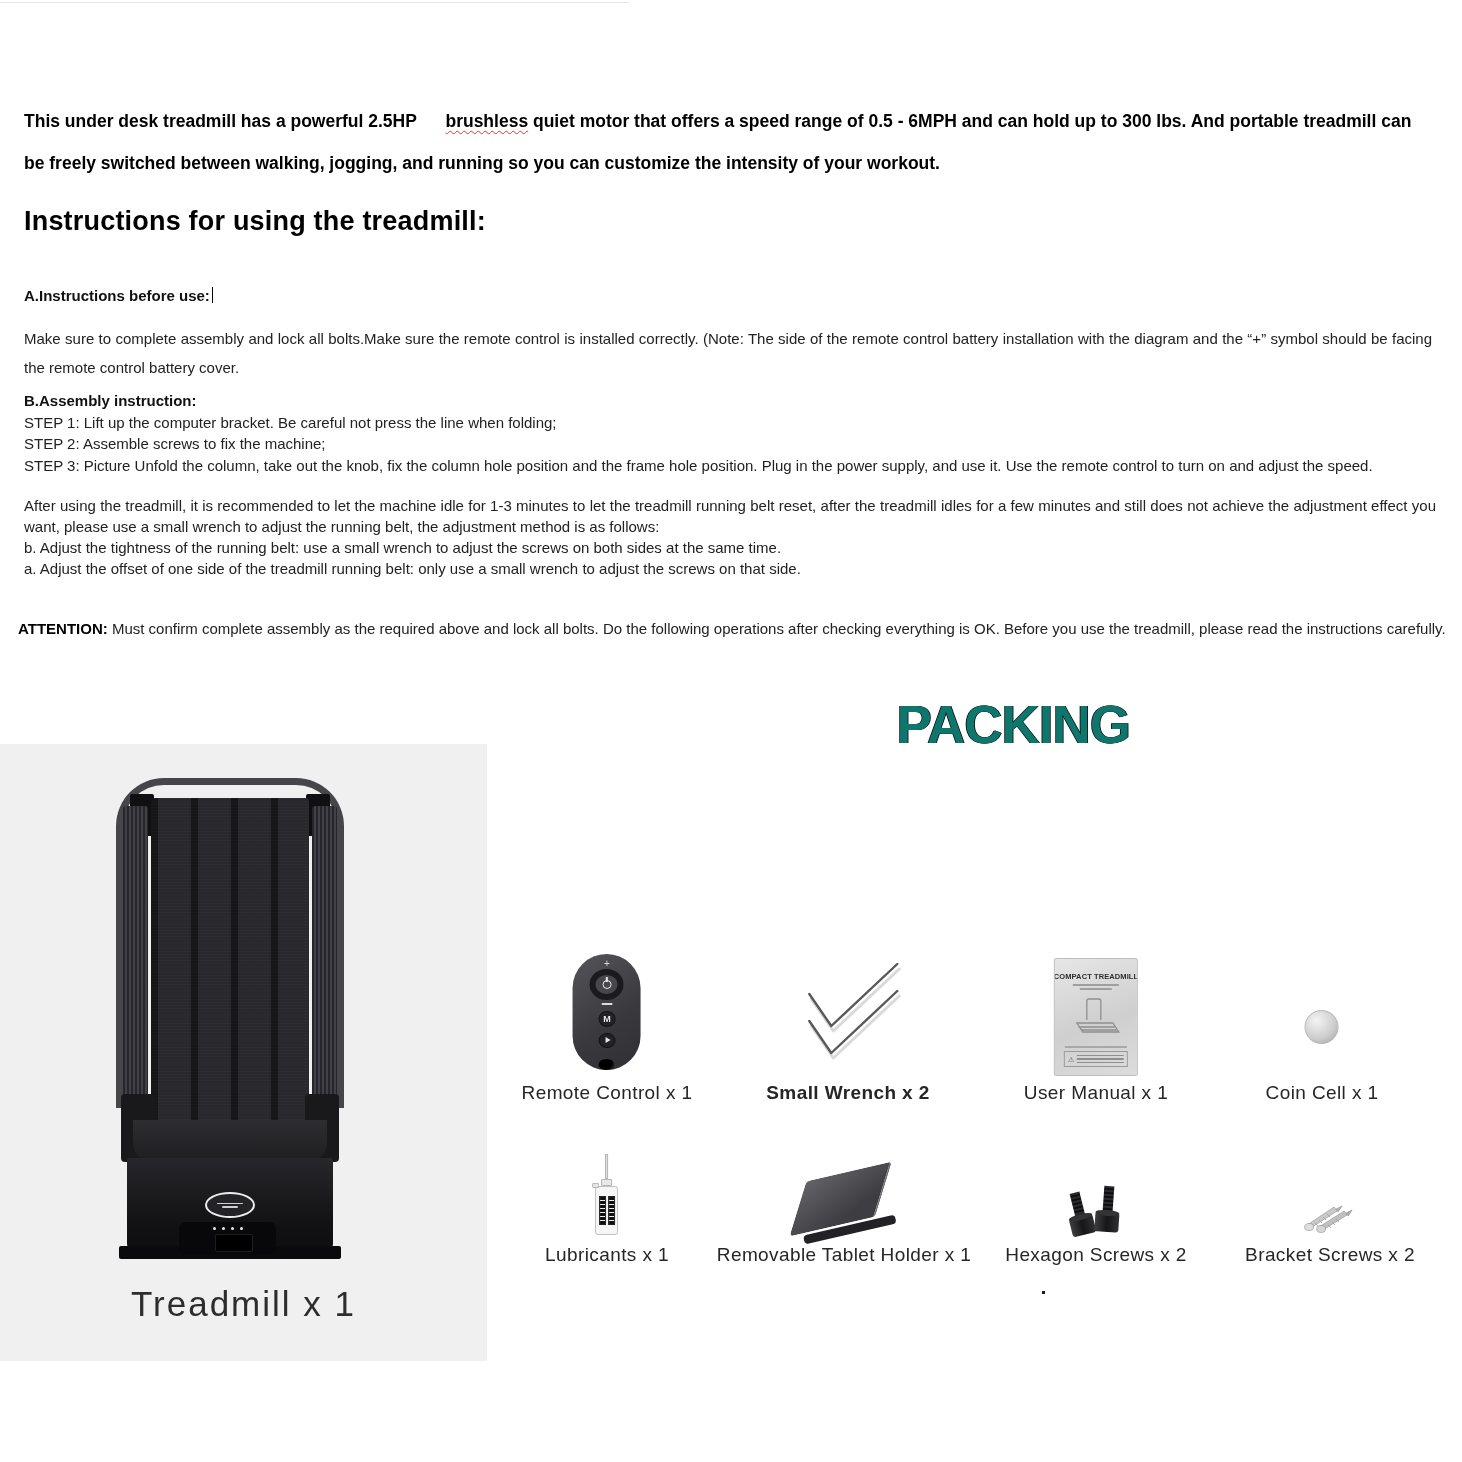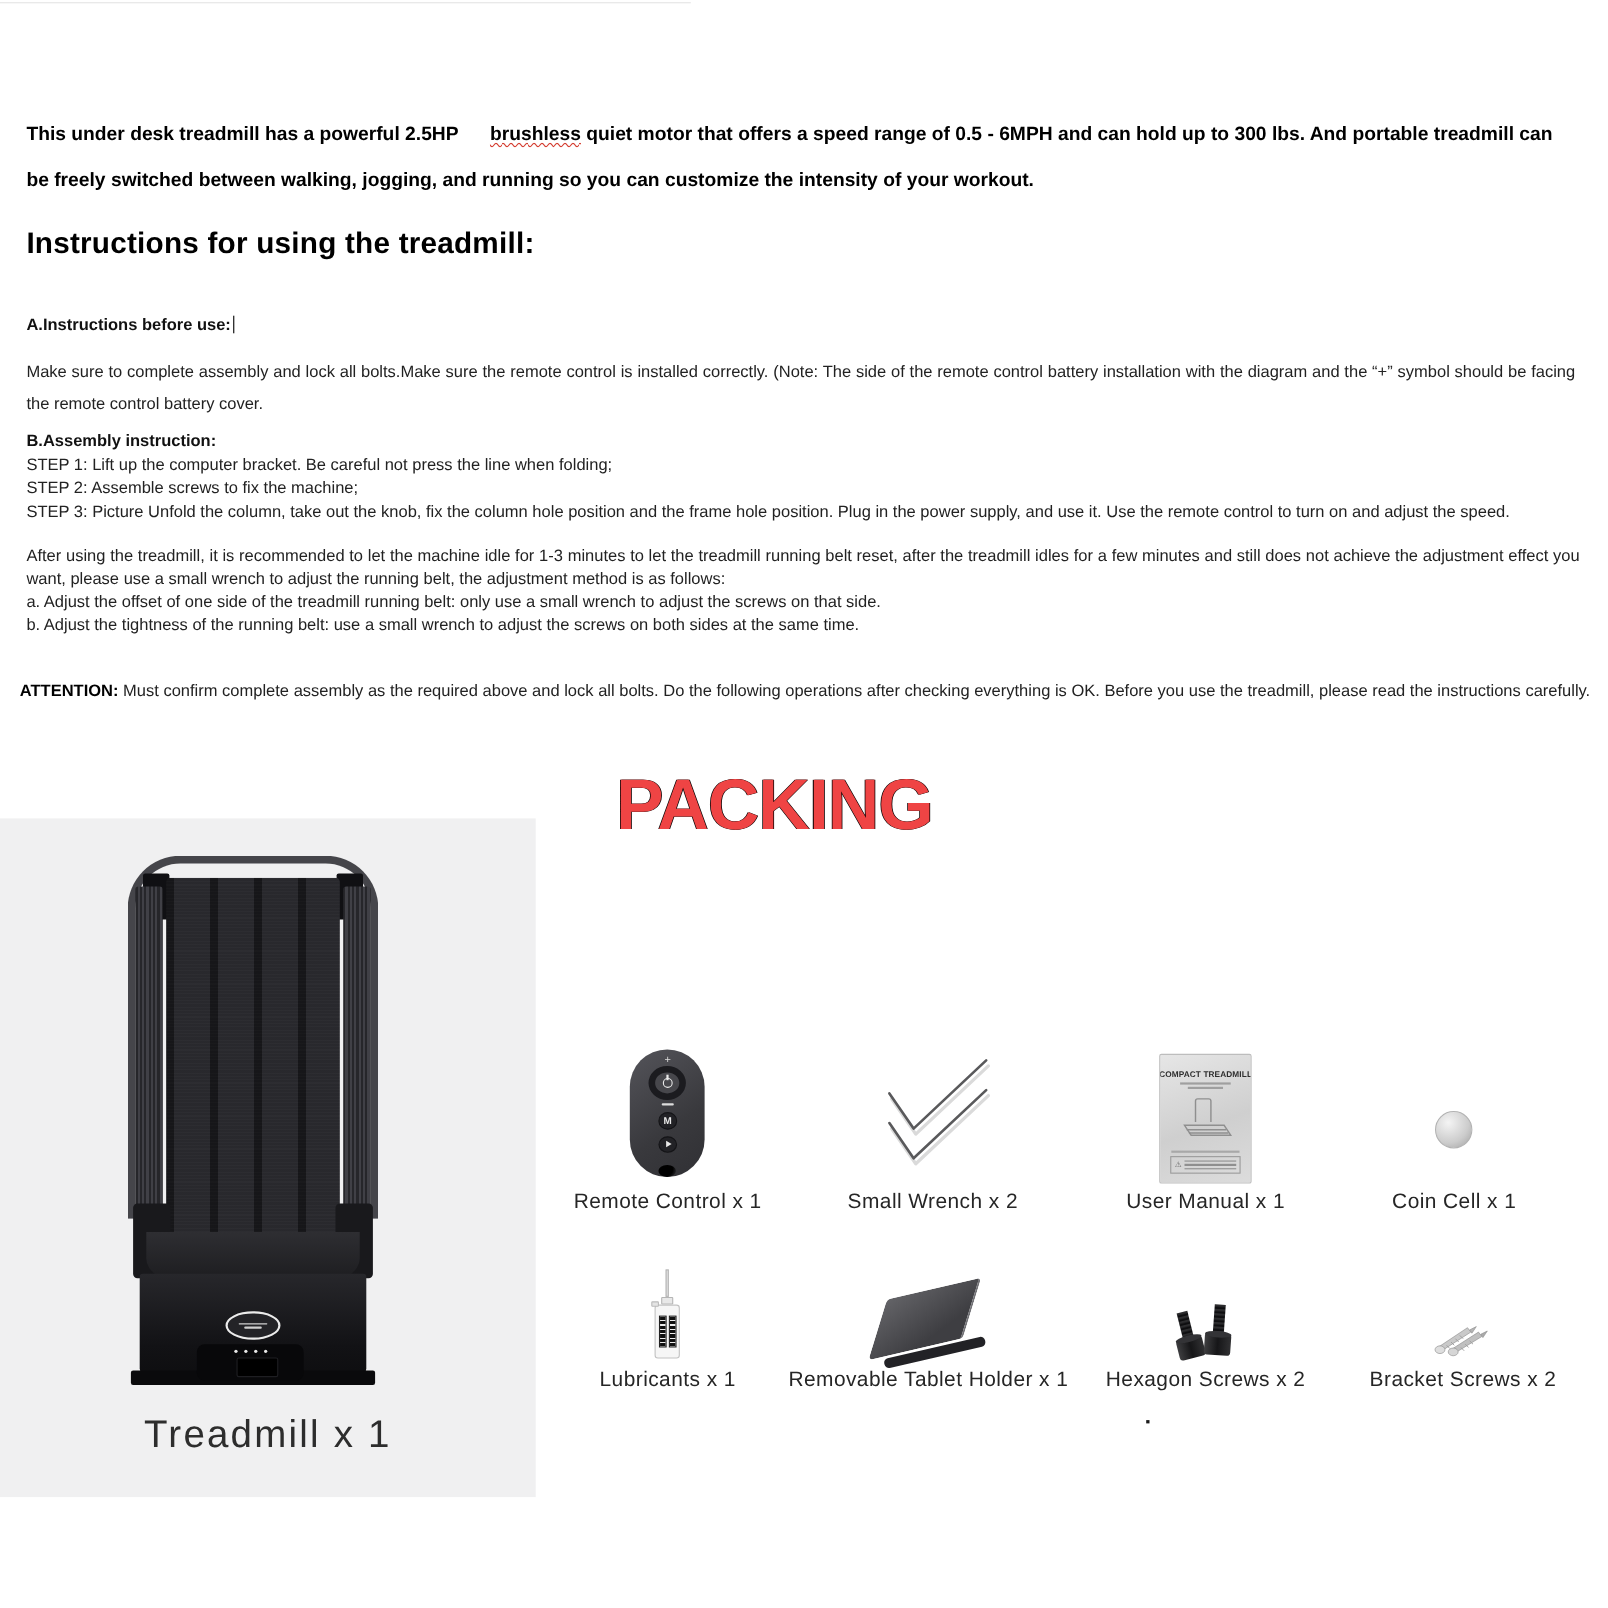--- a/index.html
+++ b/index.html
@@ -23,22 +23,22 @@
               text-align:justify;color:#222;}
 
   .sec-b{position:absolute;left:24px;top:390px;width:1420px;font-size:15px;line-height:21.5px;color:#222;}
   .sec-c{position:absolute;left:24px;top:495px;width:1412px;font-size:15px;line-height:21px;color:#222;}
   .sec-c .justif{text-align:justify;}
 
   .attention{position:absolute;left:18px;top:620px;width:1436px;font-size:15px;color:#222;}
   .attention b{color:#000;}
 
   
-  .packing-title{position:absolute;left:560px;top:694px;width:570px;text-align:left;
-                 font-size:65px;font-weight:bold;letter-spacing:-1px;color:#ef4444;
+  .packing-title{position:absolute;left:560px;top:694px;width:570px;text-align:right;
+                 font-size:53px;font-weight:bold;letter-spacing:-1px;color:#0f766e;
                  text-shadow:.7px 0 #000,-.7px 0 #000;}
 
   
   .panel{position:absolute;left:0;top:744px;width:487px;height:617px;background:#f0f0f1;}
   .tm-tube{position:absolute;left:116px;top:34px;width:228px;height:330px;
            border:7px solid #45454a;border-bottom:none;border-radius:48px 48px 0 0;box-sizing:border-box;}
   .tm-clamp{position:absolute;top:50px;width:24px;height:42px;background:#101013;border-radius:2px;}
   .tm-clamp.l{left:130px;} .tm-clamp.r{left:306px;}
   .tm-rail{position:absolute;top:62px;width:25px;height:300px;border-radius:3px;
            background:repeating-linear-gradient(90deg,#26262a 0 2px,#404046 2px 4px);}
@@ -150,22 +150,22 @@
 
   <div class="sec-b">
     <div class="sec-head">B.Assembly instruction:</div>
     <div>STEP 1: Lift up the computer bracket. Be careful not press the line when folding;</div>
     <div>STEP 2: Assemble screws to fix the machine;</div>
     <div>STEP 3: Picture Unfold the column, take out the knob, fix the column hole position and the frame hole position. Plug in the power supply, and use it. Use the remote control to turn on and adjust the speed.</div>
   </div>
 
   <div class="sec-c">
     <div class="justif">After using the treadmill, it is recommended to let the machine idle for 1-3 minutes to let the treadmill running belt reset, after the treadmill idles for a few minutes and still does not achieve the adjustment effect you want, please use a small wrench to adjust the running belt, the adjustment method is as follows:</div>
+    <div>b. Adjust the tightness of the running belt: use a small wrench to adjust the screws on both sides at the same time.</div>
     <div>a. Adjust the offset of one side of the treadmill running belt: only use a small wrench to adjust the screws on that side.</div>
-    <div>b. Adjust the tightness of the running belt: use a small wrench to adjust the screws on both sides at the same time.</div>
   </div>
 
   <div class="attention">
     <b>ATTENTION:</b><span> Must confirm complete assembly as the required above and lock all bolts. Do the following operations after checking everything is OK. Before you use the treadmill, please read the instructions carefully.</span>
   </div>
 
   <div class="packing-title">PACKING</div>
 
   <div class="panel">
     <div class="tm-tube"></div>
@@ -204,21 +204,21 @@
       <div class="rc-minus"></div>
       <div class="rc-btn">M</div>
       <div class="rc-btn">
           <span class="rc-play"></span>
         </div>
       <div class="rc-hole"></div>
     </div>
     <div class="pack-label">Remote Control x 1</div>
   </div>
 
-  <div class="pack-cell r1" style="left:848px;">
+  <div class="pack-cell r1" style="left:848px;font-weight:bold;">
     <svg width="110" height="102" viewBox="0 0 110 102" style="margin-bottom:20px">
       <g fill="none" stroke="#dadada" stroke-width="3" stroke-linecap="round" stroke-linejoin="round" transform="translate(2,5)">
         <polyline points="16,34 38,66 104,4"></polyline>
           <polyline points="16,61 38,93 104,31"></polyline>
       </g>
       <g fill="none" stroke="#59595b" stroke-width="2.4" stroke-linecap="round" stroke-linejoin="round">
         <polyline points="16,34 38,66 104,4"></polyline>
           <polyline points="16,61 38,93 104,31"></polyline>
       </g>
     </svg>

